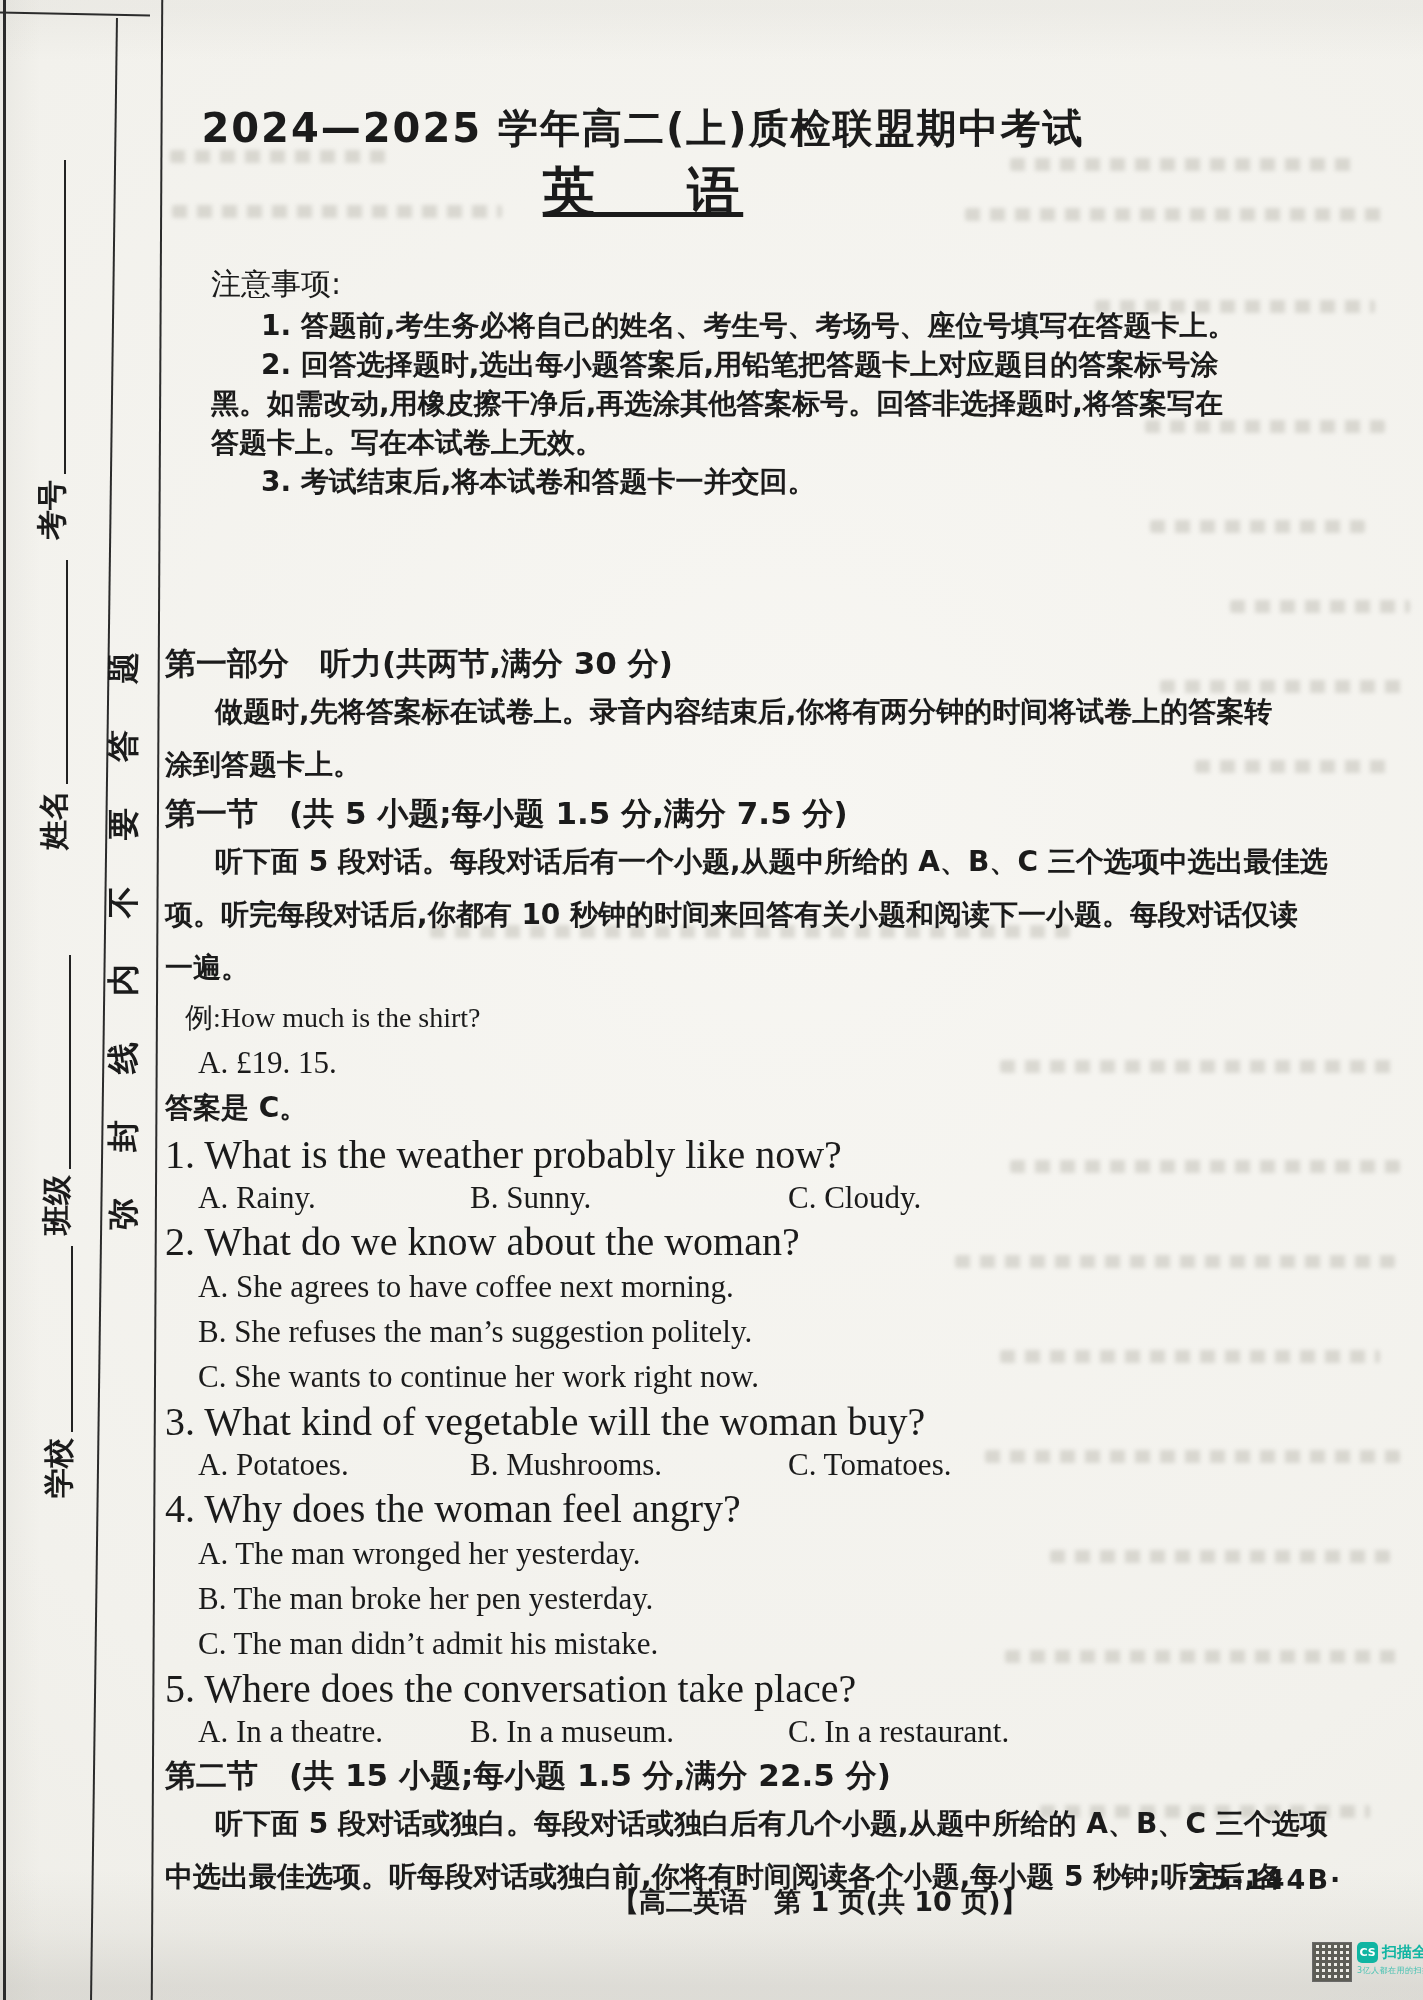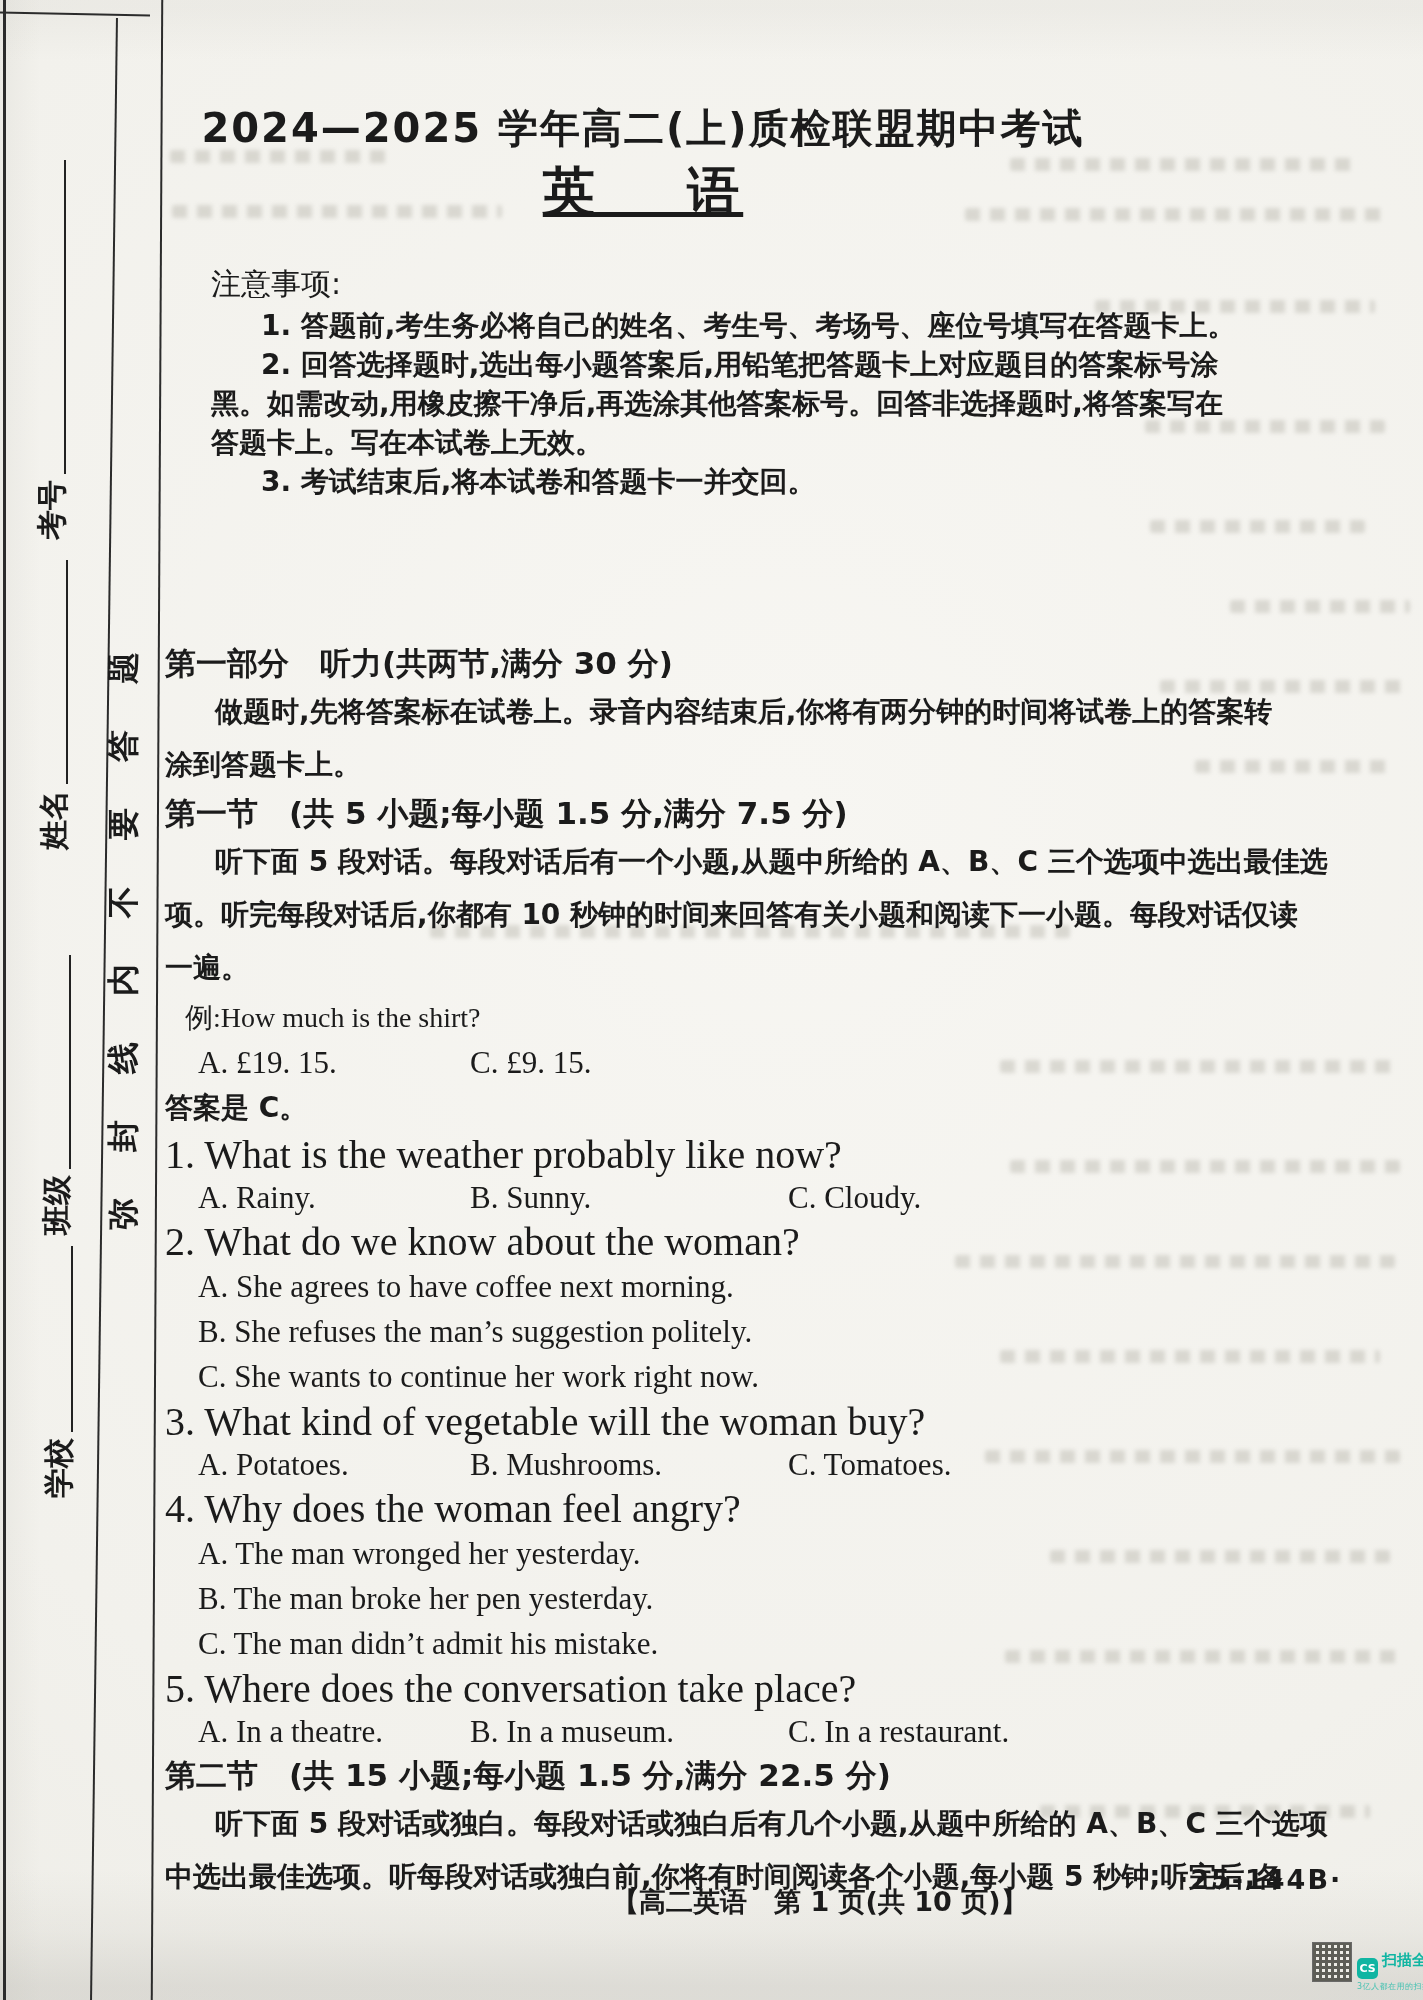--- a/index.html
+++ b/index.html
@@ -56,21 +56,21 @@
   #paper-code{position:absolute;left:1178px;top:1864px;font-size:27px;font-weight:bold;letter-spacing:2px;white-space:nowrap;}
   
   #watermark{position:absolute;left:1312px;top:1942px;display:flex;align-items:flex-start;}
   #qr{width:38px;height:38px;opacity:.85;border:1px solid #555;
     background:
       repeating-linear-gradient(0deg,#474740 0 3px, rgba(0,0,0,0) 3px 6px),
       repeating-linear-gradient(90deg,#474740 0 3px, #f0efe9 3px 6px);}
   #wm-right{margin-left:5px;}
   #wm-row{display:flex;align-items:center;}
   #cs-badge{width:21px;height:21px;border-radius:5px;background:#10b5a2;color:#fff;
-    font-size:11px;font-weight:bold;display:flex;align-items:center;justify-content:center;margin-top:16px;}
+    font-size:11px;font-weight:bold;display:flex;align-items:center;justify-content:center;}
   #wm-name{color:#10b5a2;font-size:15px;font-weight:bold;margin-left:4px;white-space:nowrap;}
   #wm-tagline{color:#45c2b2;font-size:8px;margin-top:2px;white-space:nowrap;letter-spacing:.5px;}
 </style>
 </head>
 <body>
 
 <div id="left-edge" class="edge-line"></div>
 <div id="topleft-tick" class="edge-line"></div>
 <div id="seal-rule-a" class="edge-line"></div>
 <div id="seal-rule-b" class="edge-line"></div>
@@ -135,21 +135,20 @@
       </div>
       <div class="blk section">第一节　(共 5 小题;每小题 1.5 分,满分 7.5 分)</div>
       <div class="blk para">
         <div class="para-line ind">听下面 5 段对话。每段对话后有一个小题,从题中所给的 A、B、C 三个选项中选出最佳选</div>
         <div class="para-line">项。听完每段对话后,你都有 10 秒钟的时间来回答有关小题和阅读下一小题。每段对话仅读</div>
         <div class="para-line">一遍。</div>
       </div>
       <div class="blk example">例:How much is the shirt?</div>
       <div class="blk options-row">
         <div>A. £19. 15.</div>
-        <div>C. £9. 15.</div>
       </div>
       <div class="blk answer">答案是 C。</div>
       <div class="blk question">1. What is the weather probably like now?</div>
       <div class="blk options-row">
         <div>A. Rainy.</div>
         <div>B. Sunny.</div>
         <div>C. Cloudy.</div>
       </div>
       <div class="blk question">2. What do we know about the woman?</div>
       <div class="blk options-list">

